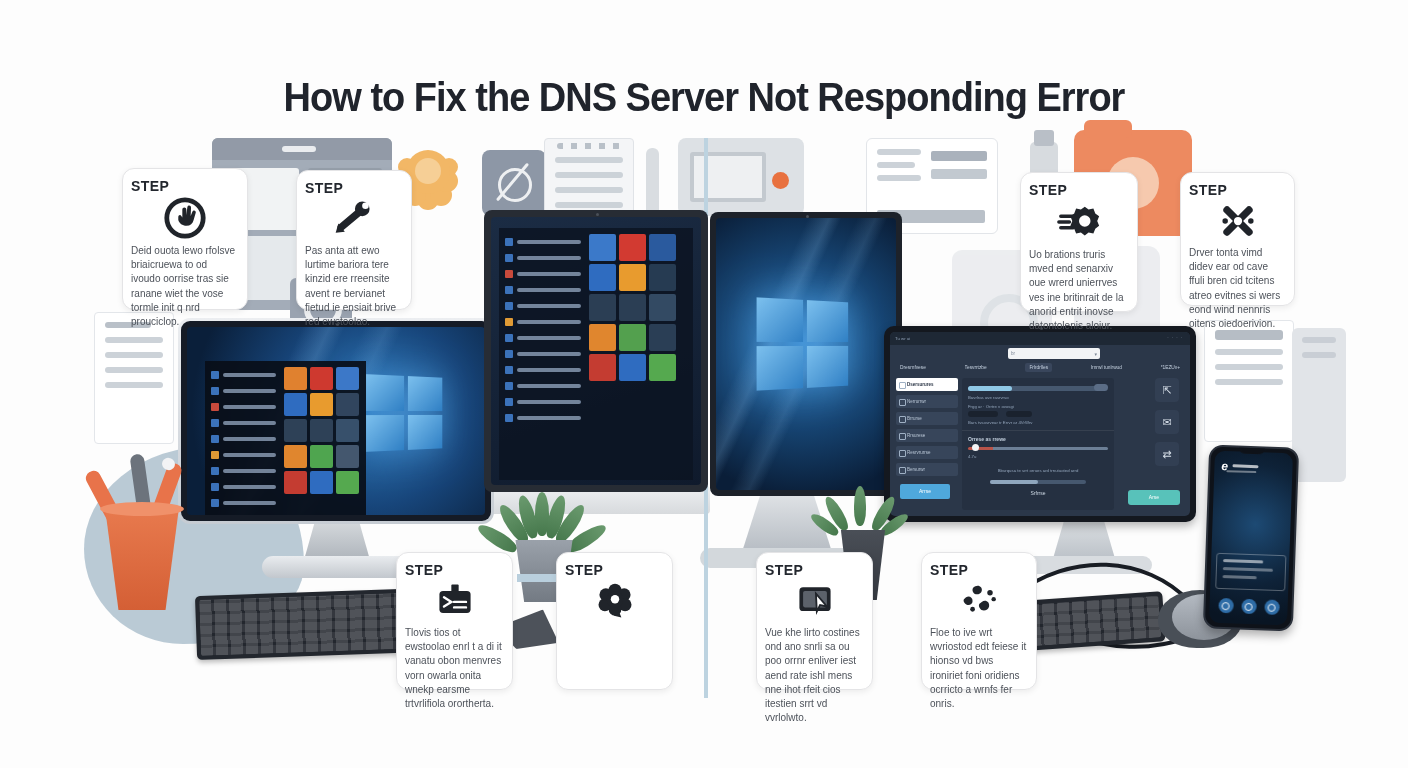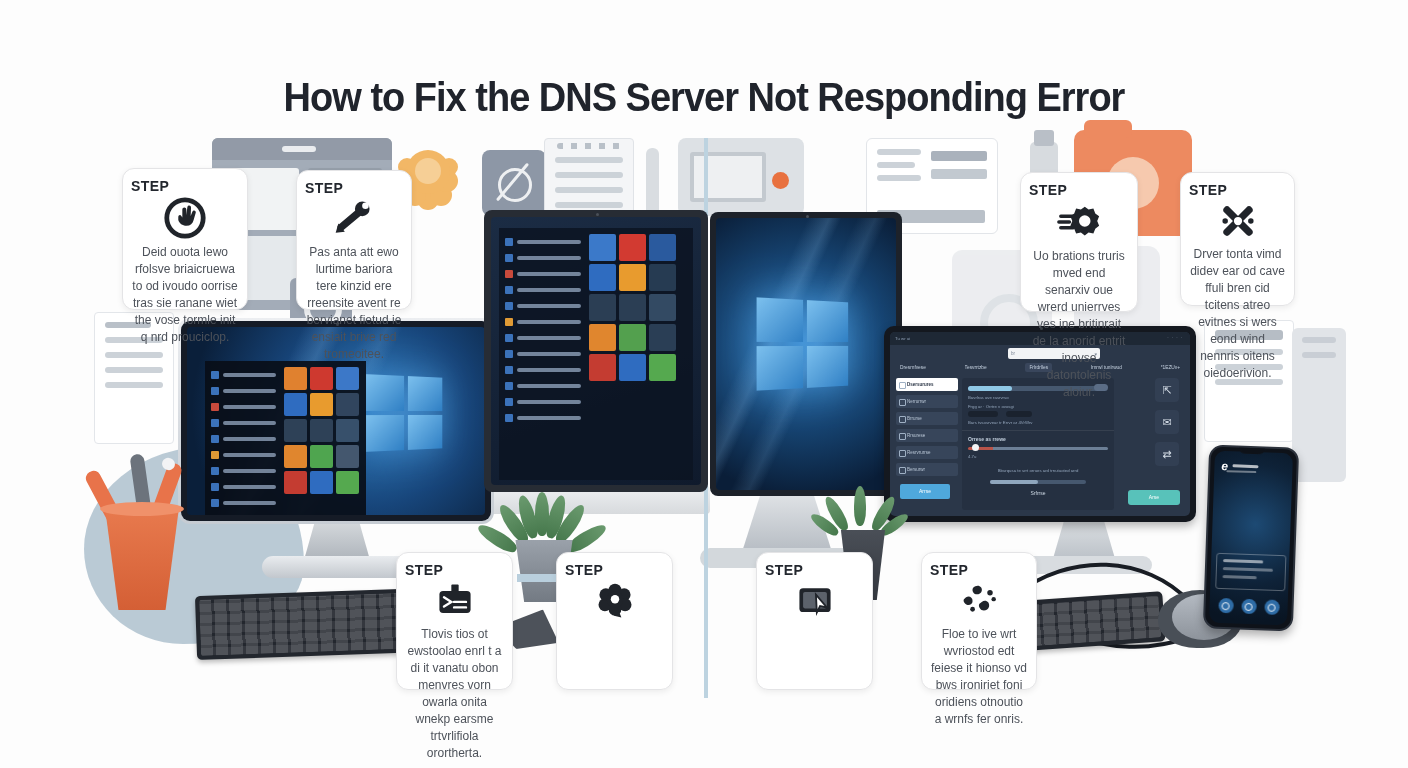--- a/index.html
+++ b/index.html
@@ -13,21 +13,21 @@
 
   
   .divider{position:absolute;left:704px;top:138px;width:4px;height:560px;background:#bdd3e0;z-index:5;}
 
   
   .card{position:absolute;background:#fff;border:1px solid #e4e4e6;border-radius:12px;
         box-shadow:0 2px 6px rgba(0,0,0,.07);padding:9px 8px;display:flex;flex-direction:column;
         align-items:center;z-index:20;box-sizing:border-box;}
   .card .step{align-self:flex-start;font-weight:bold;font-size:14px;color:#23272e;letter-spacing:.4px;}
   .card .icon{height:46px;display:flex;align-items:center;justify-content:center;margin:1px 0 3px;}
-  .card .txt{font-size:12px;line-height:1.42;color:#4d525a;text-align:center;}
+  .card .txt{font-size:10px;line-height:1.42;color:#4d525a;}
 
   
   .mock{position:absolute;z-index:1;}
   .docline{height:6px;background:#ccd2d8;border-radius:3px;margin:9px 10px;}
 
   
   .m-silver{position:absolute;background:linear-gradient(#eceef1,#c6ccd3);border-radius:12px;z-index:6;}
   .m-dark{position:absolute;inset:3px;background:#151b26;border-radius:9px;}
   .m-screen{position:absolute;inset:9px;border-radius:4px;overflow:hidden;
             background:radial-gradient(circle at 62% 45%,#2e7cc0 0%,#17457a 45%,#0a1f3a 85%);}
@@ -419,21 +419,21 @@
   <div class="card" style="left:296px;top:170px;width:116px;height:140px;">
     <div class="step">STEP</div>
     <div class="icon">
         <svg width="44" height="44" viewBox="0 0 48 48">
       <path d="M10 33 L29 17" stroke="#20242a" stroke-width="8" stroke-linecap="round" fill="none"></path>
       <circle cx="33" cy="13" r="8" fill="#20242a"></circle>
       <circle cx="36.5" cy="9.5" r="3.6" fill="#fff"></circle>
       <path d="M7 29 l7 9 -10 1z" fill="#20242a"></path>
     </svg>
       </div>
-    <div class="txt">Pas anta att ewo lurtime bariora tere kinzid ere rreensite avent re bervianet fietud ie ensiait brive red tromeoitee.</div>
+    <div class="txt">Pas anta att ewo lurtime bariora tere kinzid ere rreensite avent re bervianet fietud ie ensiait brive red ewstoolao.</div>
   </div>
 
   <div class="card" style="left:1020px;top:172px;width:118px;height:140px;">
     <div class="step">STEP</div>
     <div class="icon">
         <svg width="46" height="46" viewBox="0 0 48 48">
       <path d="M5 18h13M3 24h11M5 30h13" stroke="#20242a" stroke-width="3.6" stroke-linecap="round"></path>
       <path d="M30 8l4 3 5-1 2 5 4 3-2 5 2 5-4 3-2 5-5-1-4 3-4-3-5 1-2-5-4-3 2-5-2-5 4-3 2-5 5 1z" fill="#20242a"></path>
       <circle cx="30" cy="23" r="6" fill="#fff"></circle>
     </svg>
@@ -490,32 +490,33 @@
 
   <div class="card" style="left:756px;top:552px;width:117px;height:138px;">
     <div class="step">STEP</div>
     <div class="icon">
         <svg width="44" height="44" viewBox="0 0 48 48">
       <rect x="7" y="9" width="34" height="26" rx="4" fill="#20242a"></rect>
       <rect x="11" y="13" width="26" height="18" rx="2" fill="#5c626b"></rect>
       <path d="M25 16l12 14-7.5-1.5-3.5 7z" fill="#fff" stroke="#20242a" stroke-width="2"></path>
     </svg>
       </div>
+    <div class="txt">Vue khe lirto costines ond ano snrli sa ou poo orrnr enliver iest aend rate ishl mens nne ihot rfeit cios itestien srrt vd vvrlolwto.</div>
   </div>
 
   <div class="card" style="left:921px;top:552px;width:116px;height:138px;">
     <div class="step">STEP</div>
     <div class="icon">
         <svg width="44" height="44" viewBox="0 0 48 48">
       <g fill="#20242a">
         <path d="M20 8c4-2 8 1 7 5s-7 5-9 2 -1-6 2-7z"></path>
         <path d="M10 20c3-2 7 0 7 4s-5 6-8 3 -2-5 1-7z"></path>
         <path d="M27 25c4-3 9 0 8 5s-8 6-10 2 -1-5 2-7z"></path>
         <circle cx="36" cy="15" r="3"></circle>
             <circle cx="40" cy="22" r="2.4"></circle>
             <circle cx="17" cy="33" r="2.6"></circle>
       </g>
     </svg>
       </div>
-    <div class="txt">Floe to ive wrt wvriostod edt feiese it hionso vd bws ironiriet foni oridiens otnoutio a wrnfs fer onris.</div>
+    <div class="txt">Floe to ive wrt wvriostod edt feiese it hionso vd bws ironiriet foni oridiens ocrricto a wrnfs fer onris.</div>
   </div>
 
 </div>
 
 </body></html>

